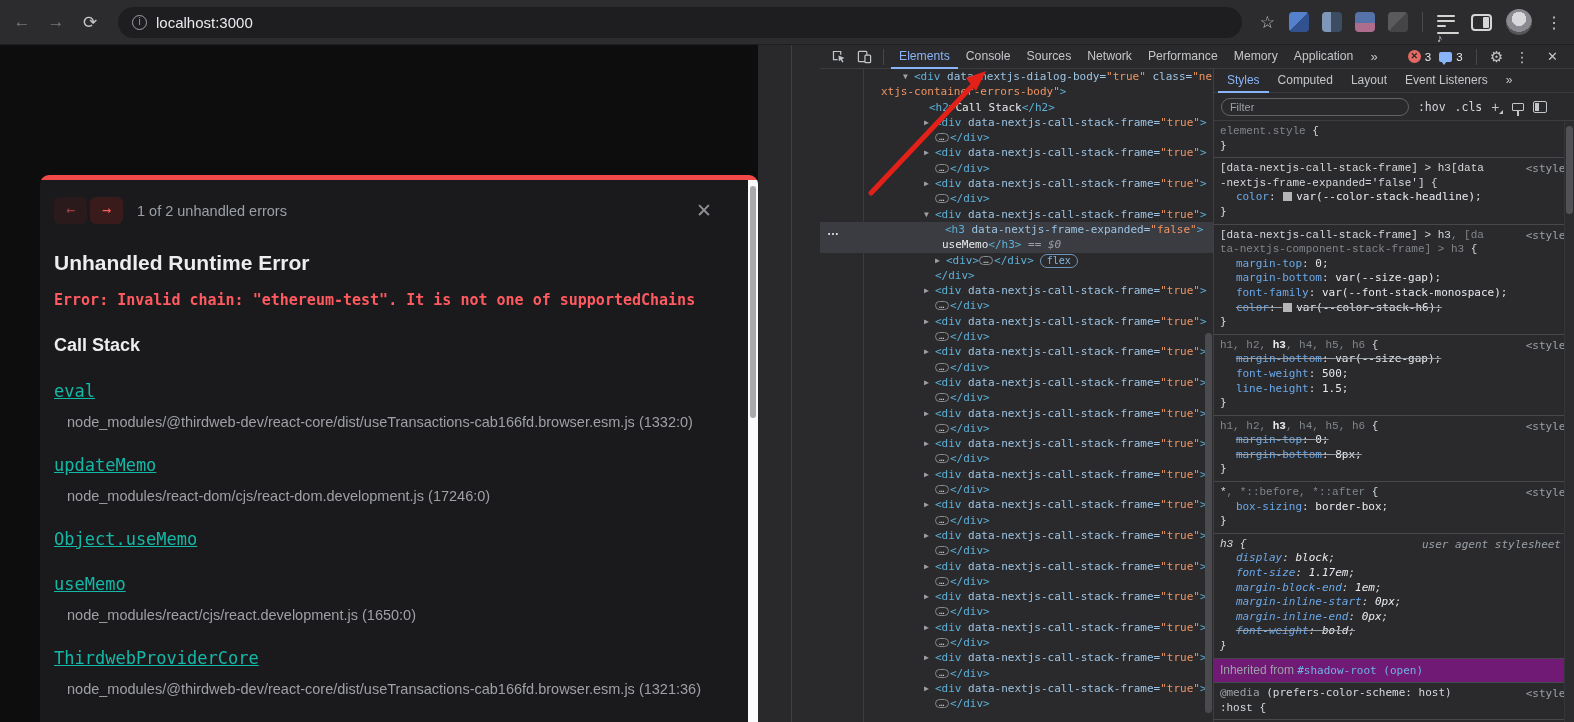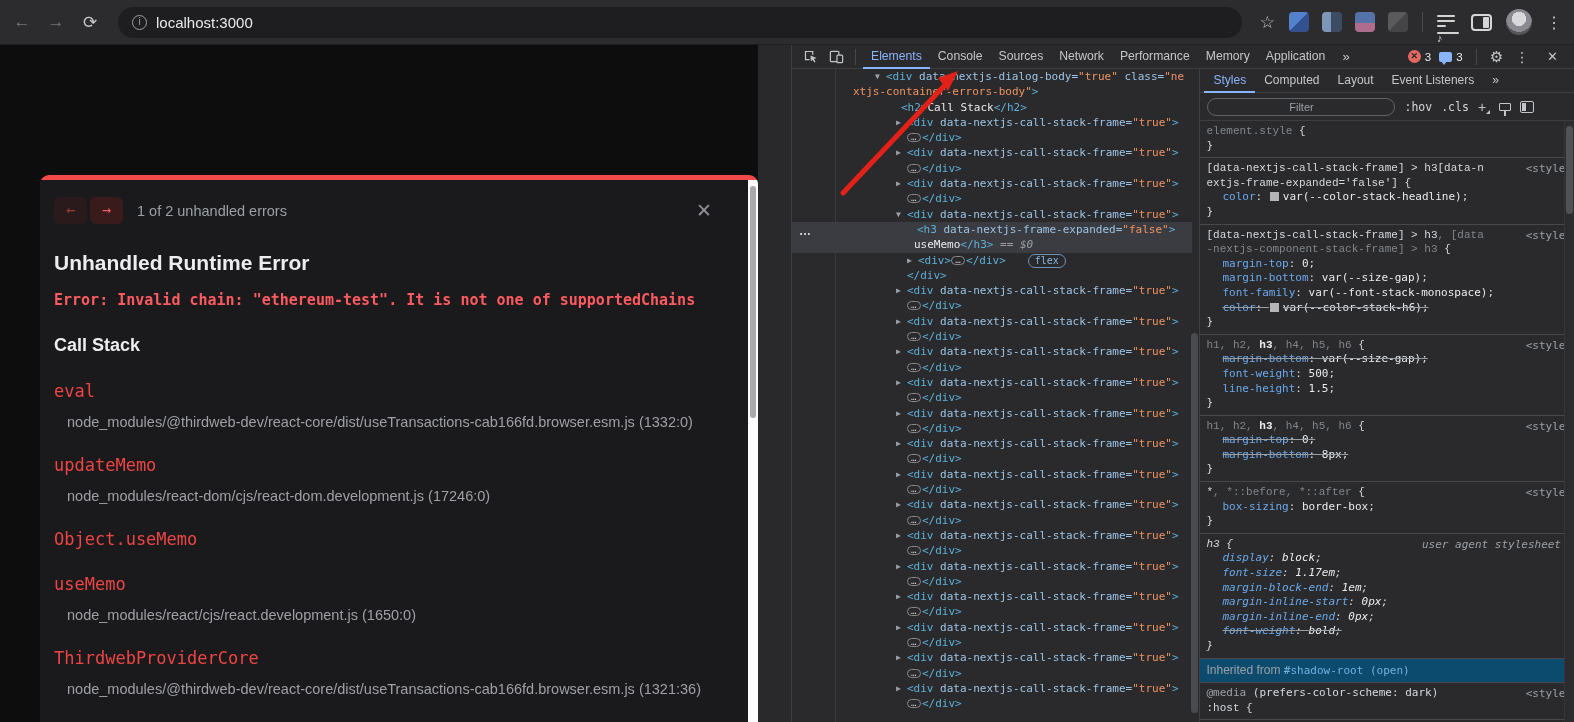--- a/index.html
+++ b/index.html
@@ -63,27 +63,27 @@
     color:#ff5c5c; font-size:15px; line-height:25px; text-align:center; cursor:pointer;
     font-family:"DejaVu Sans Mono", monospace;
   }
   .dlg-nav-btn.disabled { opacity:.55; }
   .dlg-count { color:#9aa0a6; font-size:14.5px; margin-left:14px; }
   .dlg-close { margin-left:auto; margin-right:26px; color:#8f8f96; font-size:19px; background:none; border:none; cursor:pointer; }
   .dlg-title { color:#ededee; font-size:21px; font-weight:700; margin-top:27px; }
   .dlg-msg { color:#ff5a5f; font-size:15px; font-weight:700; margin-top:16px; }
   .dlg-callstack-title { color:#ededee; font-size:18px; font-weight:700; margin-top:26px; }
   .frame { margin-top:25px; }
-  .frame-name { color:#ef4444; font-size:17px; }
+  .frame-name { color:#14b8a6; font-size:17px;text-decoration:underline; }
   .frame-path { color:#9ea0a5; font-size:14.5px; margin-top:13px; padding-left:13px; }
   .dlg-track { position:absolute; right:0; top:5px; bottom:0; width:10px; background:#fbfbfb; }
   .dlg-thumb { position:absolute; right:2px; top:6px; height:232px; width:6px; background:#a9a9ad; border-radius:3px; }
 
   
-  .devtools { width:783px; border-left:1px solid #3f4043; background:#2a2a2d; display:flex; flex-direction:column; }
+  .devtools { width:783px; border-left:1px solid #3f4043; background:#2a2a2d; display:flex; flex-direction:column;padding-left:28px; }
   .dt-toolbar {
     height:24px; border-bottom:1px solid #3c3d40; display:flex; align-items:center;
     padding:0 6px; gap:2px; flex:none;
   }
   .dt-icobtn { width:24px; height:20px; display:flex; align-items:center; justify-content:center; cursor:pointer; }
   .dt-divider { width:1px; height:16px; background:#46474a; margin:0 5px; }
   .dt-tab {
     font-size:12.2px; color:#c3c6c9; padding:0 8px; line-height:23px; height:24px; cursor:pointer;
     border-bottom:2px solid transparent; white-space:nowrap;
   }
@@ -112,33 +112,33 @@
   .tree-row { line-height:15.3px; font-family:"DejaVu Sans Mono", monospace; font-size:11px; cursor:default; }
   .t-ar { color:#9aa0a6; display:inline-block; width:11px; font-size:8px; vertical-align:1px; }
   .t-tag { color:#5db0d7; }
   .t-attr { color:#9cc4e4; }
   .t-val { color:#ee9462; }
   .t-txt { color:#e8eaed; }
   .t-doll { color:#9aa0a6; font-style:italic; }
   .t-ell { display:inline-block; border:1px solid #87888b; border-radius:7px; color:#c8c9cc;
     font-size:9px; line-height:7px; height:9px; padding:0 3px; vertical-align:1px; margin-right:1px; letter-spacing:.5px; }
   .t-badge { display:inline-block; border:1px solid #6d94b8; border-radius:8px; color:#85b6e0;
-    font-size:10px; line-height:12px; padding:0 6px; margin-left:22px; vertical-align:0; cursor:pointer; }
+    font-size:10px; line-height:12px; padding:0 6px; margin-left:6px; vertical-align:0; cursor:pointer; }
   .el-scroll-thumb { position:absolute; right:1px; top:264px; height:380px; width:7px; background:#4a4b4f; border-radius:4px; z-index:3; }
   .anno-svg { position:absolute; left:0; top:0; z-index:5; pointer-events:none; }
 
   
   .styles-sidebar { width:375px; border-left:1px solid #3f4043; display:flex; flex-direction:column; min-height:0; }
   .sb-tabs { height:24px; border-bottom:1px solid #3c3d40; display:flex; align-items:center; padding-left:4px; flex:none; }
   .sb-tab { font-size:12px; color:#c3c6c9; padding:0 9px; line-height:22px; height:24px; border-bottom:2px solid transparent; cursor:pointer; white-space:nowrap; }
   .sb-tab.selected { color:#8ab4f8; border-bottom-color:#8ab4f8; }
   .sb-filter-row { height:28px; border-bottom:1px solid #3c3d40; display:flex; align-items:center; padding:0 7px; gap:9px; flex:none; }
   .filter-input {
     width:188px; height:18px; background:transparent; border:1px solid #5f6368; border-radius:10px;
-    color:#e8eaed; font-size:11px; padding:0 8px; outline:none; font-family:"Liberation Sans", sans-serif;text-align:center;
+    color:#e8eaed; font-size:11px; padding:0 8px; outline:none; font-family:"Liberation Sans", sans-serif;
   }
   .filter-input::placeholder { color:#9aa0a6; }
   .sb-toggle { color:#d5d7da; font-size:11.5px; font-family:"DejaVu Sans Mono", monospace; cursor:pointer; }
   .plus-ico { position:relative; color:#c3c6c9; font-size:14px; line-height:12px; cursor:pointer; padding-right:4px; }
   .plus-ico::after { content:""; position:absolute; right:0; bottom:-1px;
     border-left:4px solid transparent; border-bottom:4px solid #c3c6c9; }
   .brush-ico { width:12px; height:8px; border:1.5px solid #c3c6c9; border-radius:1px; position:relative; cursor:pointer; }
   .brush-ico::after { content:""; position:absolute; left:4px; top:7px; width:2px; height:5px; background:#c3c6c9; }
   .spanel-ico { width:14px; height:12px; border:1.5px solid #c3c6c9; border-radius:2px; position:relative; cursor:pointer; }
   .spanel-ico::after { content:""; position:absolute; left:1px; top:1px; bottom:1px; width:4px; background:#c3c6c9; }
@@ -154,21 +154,21 @@
   .sel-wb { color:#e8eaed; font-weight:700; }
   .sel-g { color:#80868b; }
   .decl { padding-left:16px; cursor:pointer; }
   .decl .pname { color:#6aa9e9; }
   .decl .pval { color:#e8eaed; }
   .decl .punct { color:#d5d9dd; }
   .decl.struck { text-decoration:line-through; text-decoration-color:#9aa0a6; }
   .swatch { display:inline-block; width:9px; height:9px; margin:0 4px 0 1px; vertical-align:-1px; }
   .rule-close { color:#d5d9dd; }
   .ua-italic, .ua-italic .pname, .ua-italic .pval { font-style:italic; }
-  .inherited-band { border-bottom:1px solid #47484c; padding:4px 6px; background:#0c4a6e;
+  .inherited-band { border-bottom:1px solid #47484c; padding:4px 6px; background:#701a75;
     font-family:"Liberation Sans", sans-serif; font-size:12px; color:#9aa0a6; }
   .inherited-band .sh-root { font-family:"DejaVu Sans Mono", monospace; font-size:11px; color:#71b2e3; cursor:pointer; }
   .at-line { color:#9aa0a6; }
   .at-line .at-cond { color:#d5d9dd; }
 </style>
 </head>
 <body>
 
 <div class="browser-toolbar">
   <span class="nav-ico">←</span>
@@ -366,21 +366,21 @@
               <div class="decl"><span class="pname">font-size</span><span class="punct">: </span><span class="pval">1.17em</span><span class="punct">;</span></div>
               <div class="decl"><span class="pname">margin-block-end</span><span class="punct">: </span><span class="pval">1em</span><span class="punct">;</span></div>
               <div class="decl"><span class="pname">margin-inline-start</span><span class="punct">: </span><span class="pval">0px</span><span class="punct">;</span></div>
               <div class="decl"><span class="pname">margin-inline-end</span><span class="punct">: </span><span class="pval">0px</span><span class="punct">;</span></div>
               <div class="decl struck"><span class="pname">font-weight</span><span class="punct">: </span><span class="pval">bold</span><span class="punct">;</span></div>
               <div class="rule-close">}</div>
             </div>
             <div class="inherited-band">Inherited from <span class="sh-root">#shadow-root (open)</span></div>
             <div class="style-section">
               <span class="rule-link">&lt;style&gt;</span>
-              <div class="at-line"><span class="">@media </span><span class="at-cond">(prefers-color-scheme: dark)</span></div>
+              <div class="at-line"><span class="">@media </span><span class="at-cond">(prefers-color-scheme: host)</span></div>
               <div class="rule-header"><span class="sel-w">:host {</span></div>
             </div>
             <div class="sb-rail">
             <div class="sb-thumb"></div>
           </div>
           </div>
       </div>
 
     </div>
   </div>

